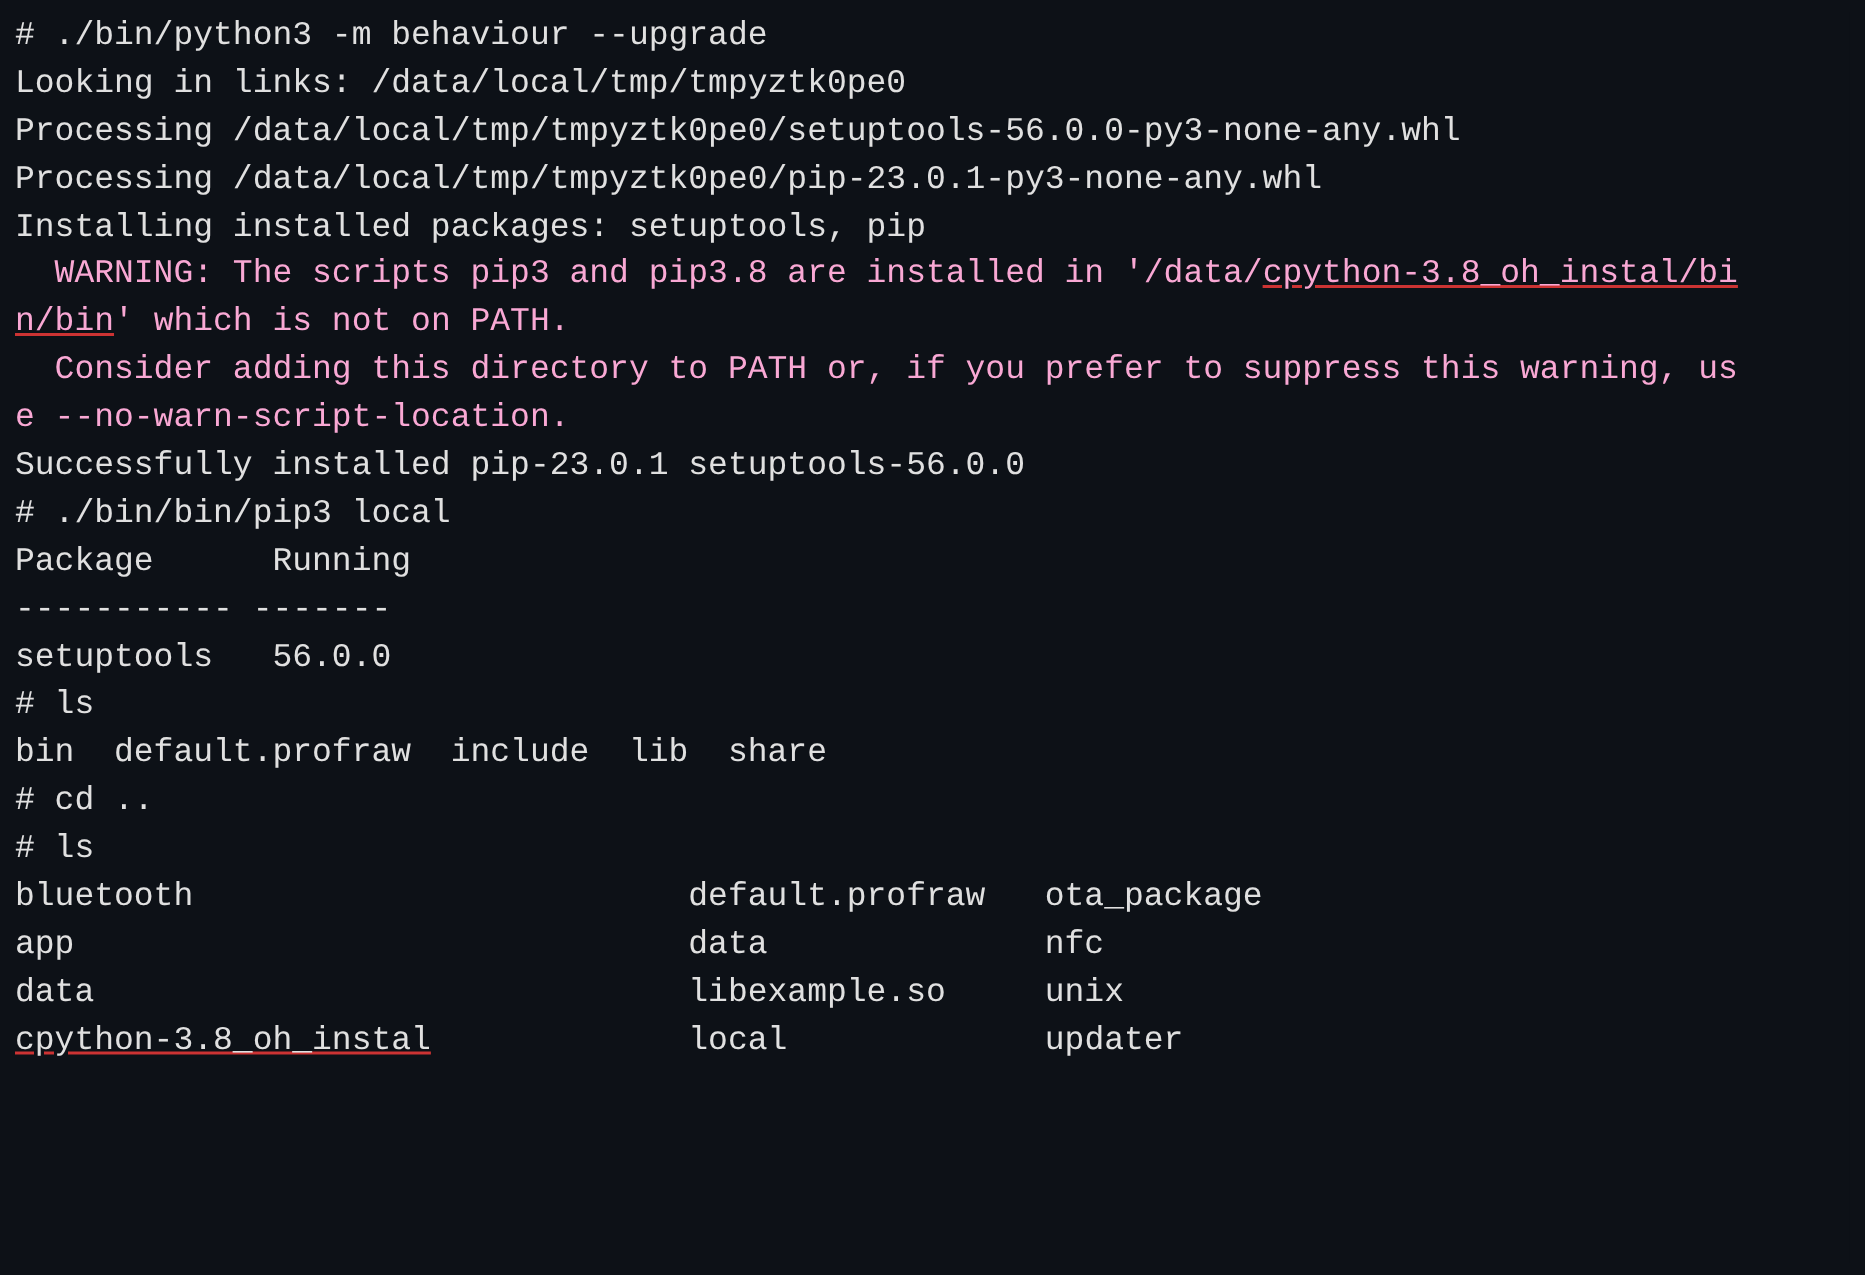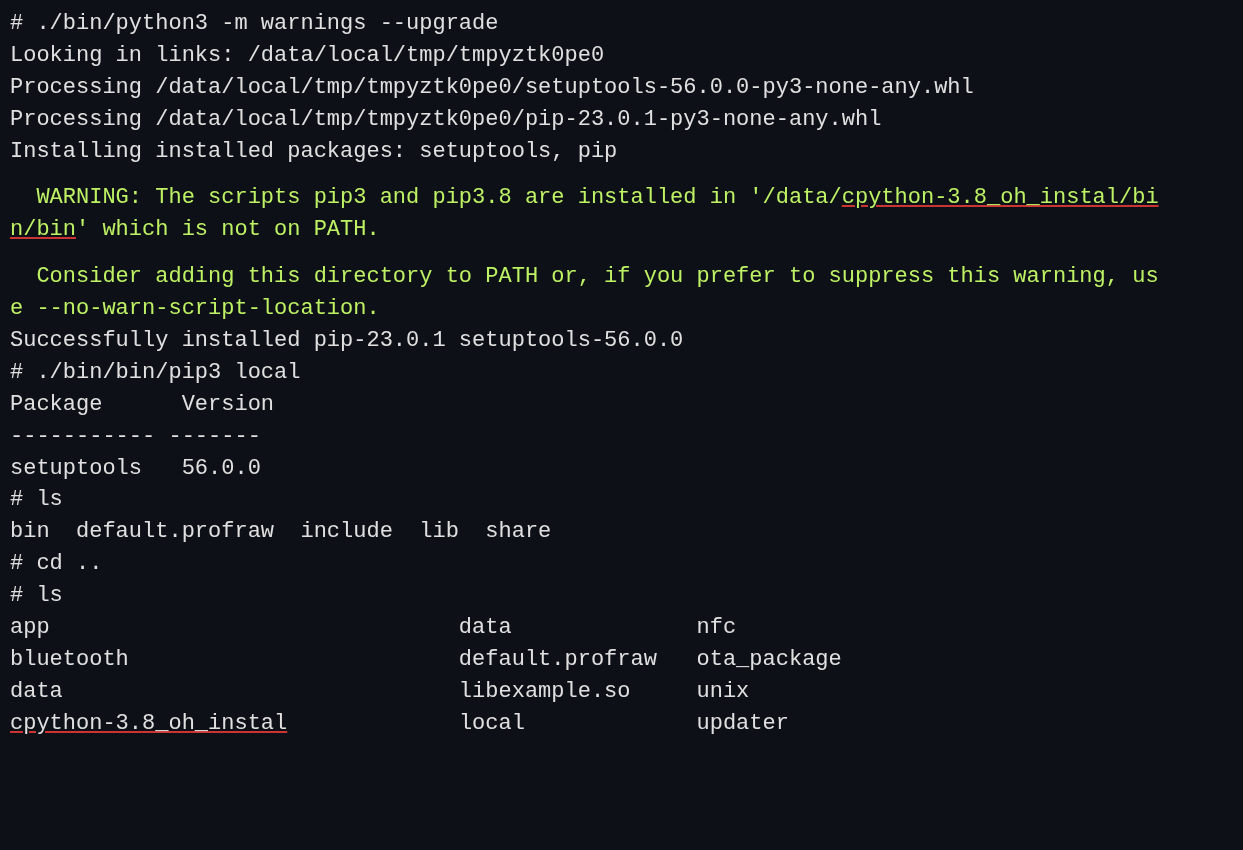--- a/index.html
+++ b/index.html
@@ -26,47 +26,47 @@
       height: 100%;
       overflow: hidden;
     }
 
     .line {
       white-space: pre;
       display: block;
     }
 
     .white { color: #e0e0e0; }
-    .yellow { color: #bef264; margin-top: 15px; }
+    .yellow { color: #f9a8d4; }
 
     .underline-red {
       text-decoration: underline;
       text-decoration-color: #cc3333;
     }
   </style>
 </head>
 <body>
 
 <div class="terminal">
-  <span class="line white"># ./bin/python3 -m warnings --upgrade</span>
+  <span class="line white"># ./bin/python3 -m behaviour --upgrade</span>
   <span class="line white">Looking in links: /data/local/tmp/tmpyztk0pe0</span>
   <span class="line white">Processing /data/local/tmp/tmpyztk0pe0/setuptools-56.0.0-py3-none-any.whl</span>
   <span class="line white">Processing /data/local/tmp/tmpyztk0pe0/pip-23.0.1-py3-none-any.whl</span>
   <span class="line white">Installing installed packages: setuptools, pip</span>
   <span class="line yellow">  WARNING: The scripts pip3 and pip3.8 are installed in '/data/<span class="underline-red">cpython-3.8_oh_instal/bi</span>
 <span class="underline-red">n/bin</span>' which is not on PATH.</span>
   <span class="line yellow">  Consider adding this directory to PATH or, if you prefer to suppress this warning, us
 e --no-warn-script-location.</span>
   <span class="line white">Successfully installed pip-23.0.1 setuptools-56.0.0</span>
   <span class="line white"># ./bin/bin/pip3 local</span>
-  <span class="line white">Package      Version</span>
+  <span class="line white">Package      Running</span>
   <span class="line white">----------- -------</span>
   <span class="line white">setuptools   56.0.0</span>
   <span class="line white"># ls</span>
   <span class="line white">bin  default.profraw  include  lib  share</span>
   <span class="line white"># cd ..</span>
   <span class="line white"># ls</span>
+  <span class="line white">bluetooth                         default.profraw   ota_package</span>
   <span class="line white">app                               data              nfc</span>
-  <span class="line white">bluetooth                         default.profraw   ota_package</span>
   <span class="line white">data                              libexample.so     unix</span>
   <span class="line white"><span class="underline-red">cpython-3.8_oh_instal</span>             local             updater</span>
 
 </div>
 
 </body></html>

